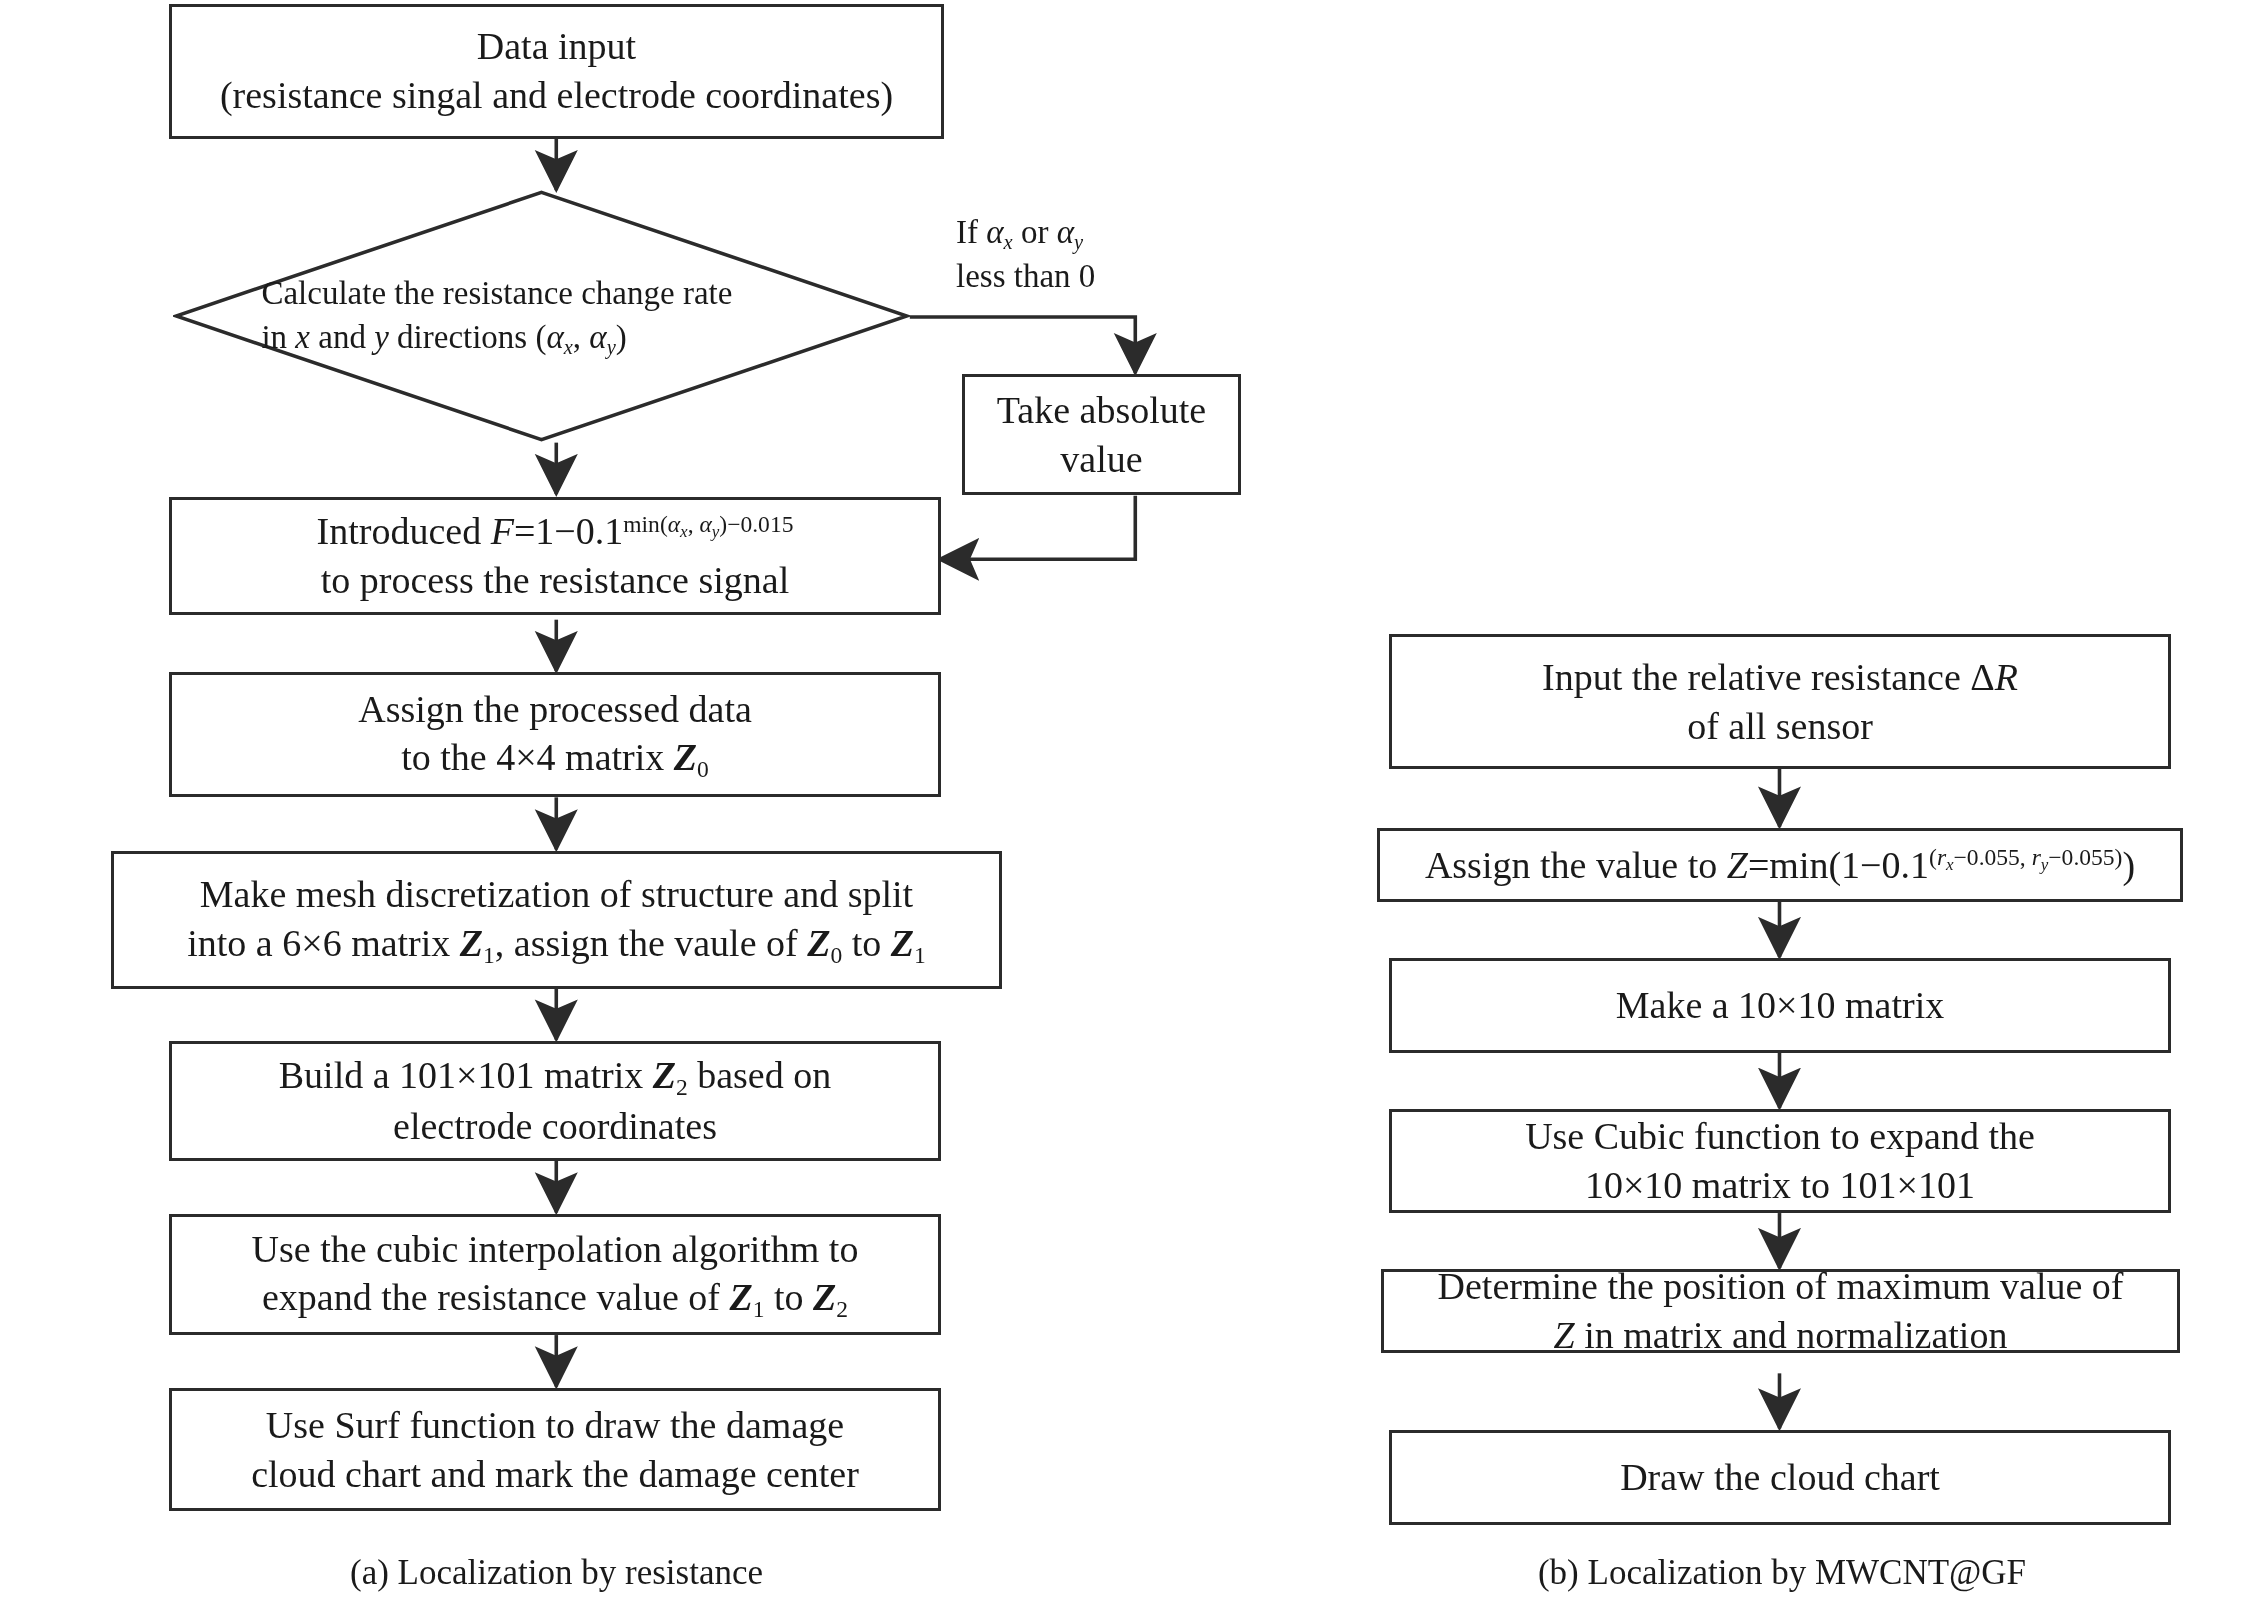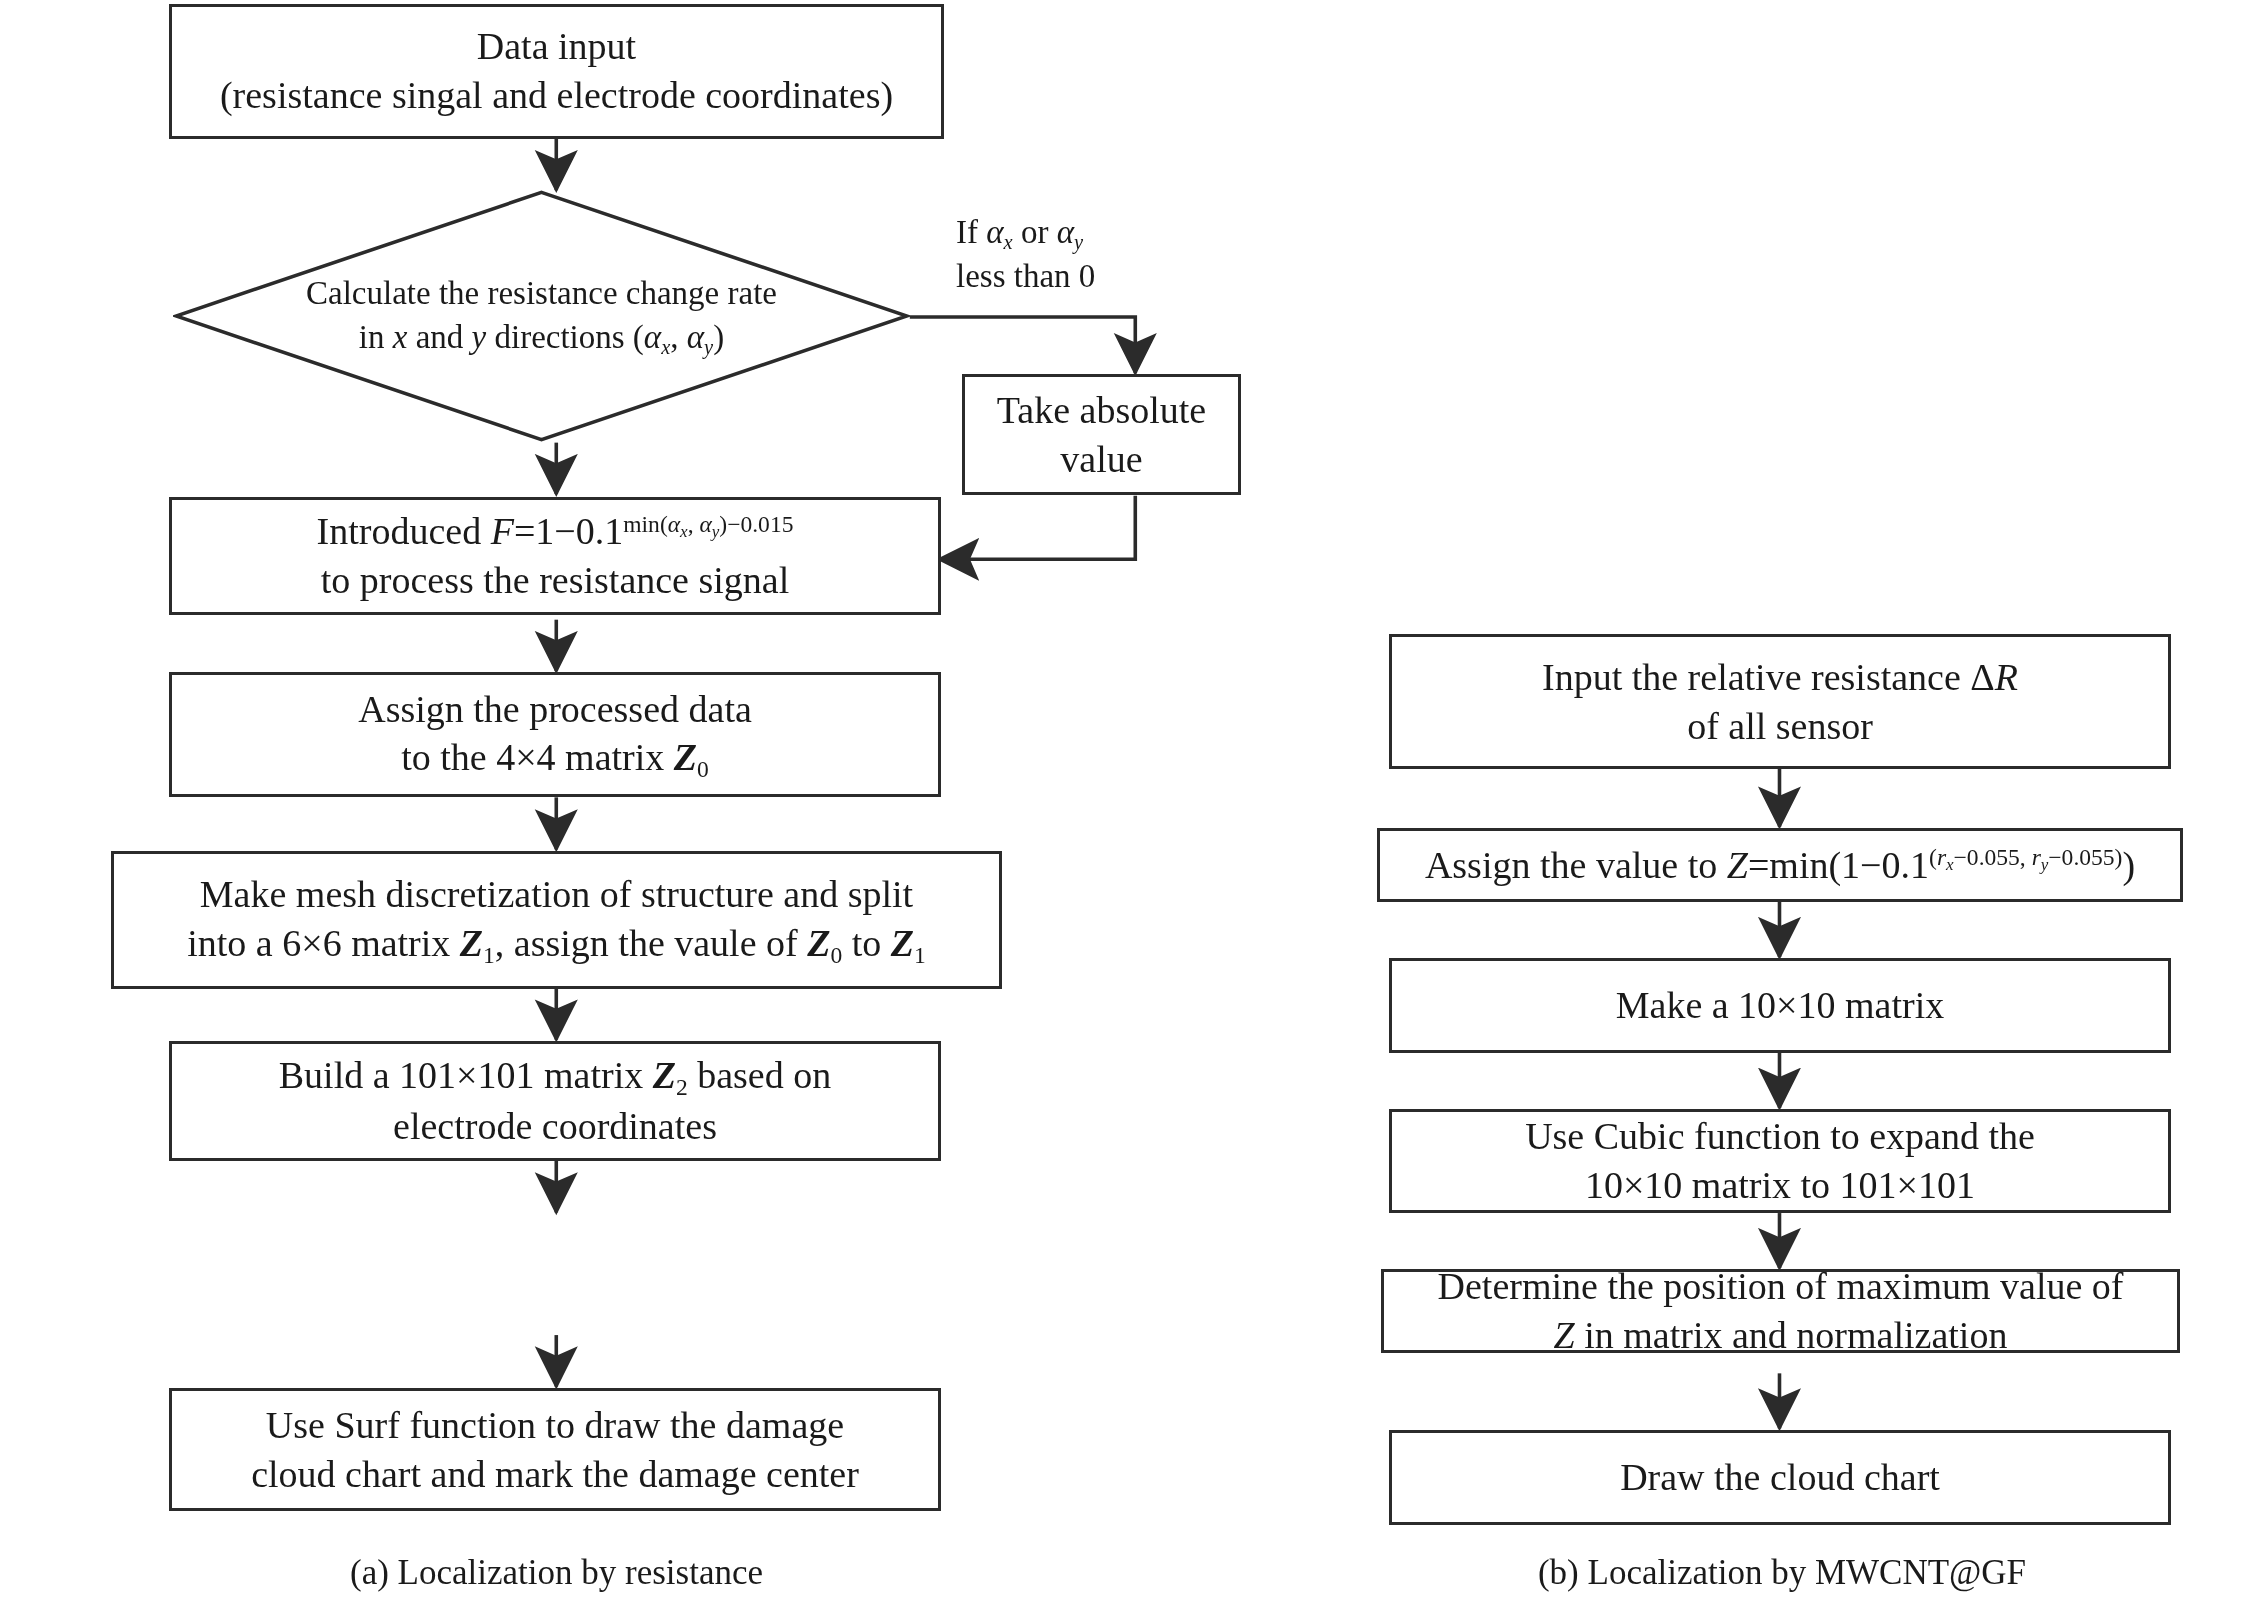--- a/index.html
+++ b/index.html
@@ -40,21 +40,21 @@
     display: flex;
     align-items: center;
     justify-content: center;
   }
   .diamond-wrap svg.shape {
     position: absolute; left: 0; top: 0;
   }
   .diamond-wrap .txt {
     position: relative;
     z-index: 2;
-    text-align: center;
+    text-align: left;
     font-size: 33px;
     line-height: 1.34;
     width: 76%;
   }
   .free-label {
     position: absolute;
     font-size: 33px;
     line-height: 1.28;
     text-align: left;
     white-space: nowrap;
@@ -162,20 +162,26 @@
     </span>
   </div>
 
   <div class="node" style="left:169px; top:1041px; width:772px; height:120px;">
     <span class="txt">
       <span><span>Build a 101×101 matrix </span><b class="bi">Z</b><sub class="nb">2</sub><span> based on</span></span><br>
       <span>electrode coordinates</span>
     </span>
   </div>
 
+  <div class="node" style="left:169px; top:1214px; width:772px; height:121px;">
+    <span class="txt">
+      <span>Use the cubic interpolation algorithm to</span><br>
+      <span><span>expand the resistance value of </span><b class="bi">Z</b><sub class="nb">1</sub><span> to </span><b class="bi">Z</b><sub class="nb">2</sub></span>
+    </span>
+  </div>
 
   <div class="node" style="left:169px; top:1388px; width:772px; height:123px;">
     <span class="txt">
       <span>Use Surf function to draw the damage</span><br>
       <span>cloud chart and mark the damage center</span>
     </span>
   </div>
 
   <div class="caption" style="left:317px; top:1553px; width:479px;">(a) Localization by resistance</div>
 

